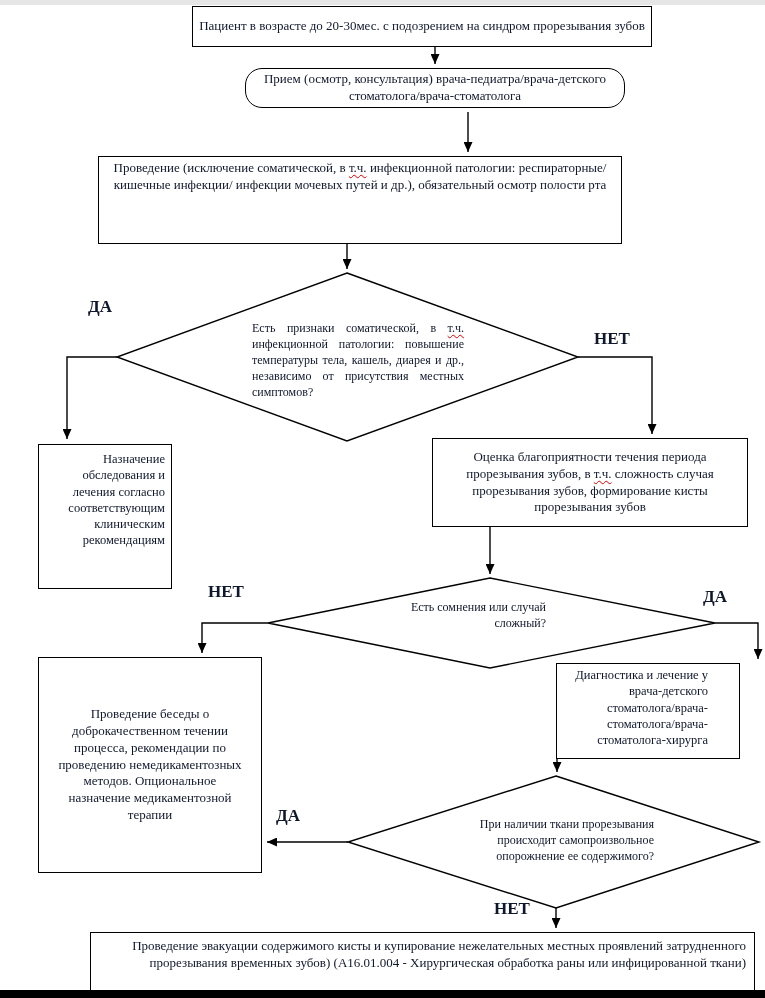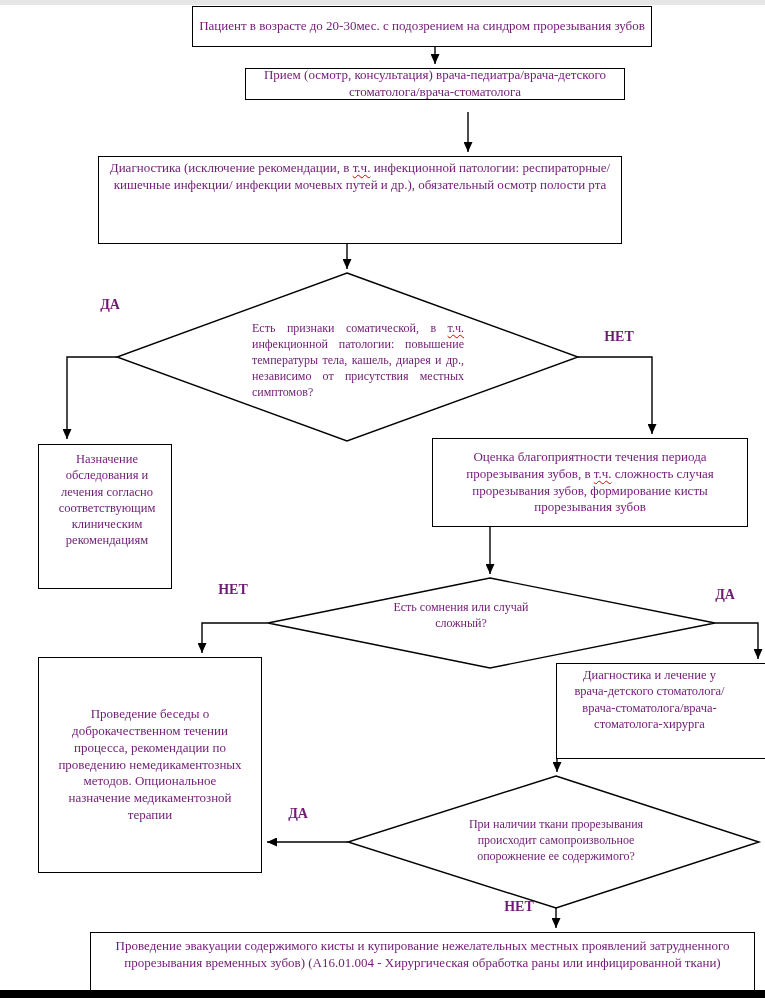--- a/index.html
+++ b/index.html
@@ -1,39 +1,39 @@
 <!DOCTYPE html>
 <html><head>
 <meta charset="utf-8">
 <style>
   html,body{margin:0;padding:0;background:#ffffff;}
   #stage{
     position:relative;width:765px;height:998px;background:#ffffff;
     overflow:hidden;
     font-family:"Liberation Serif","DejaVu Serif",serif;
-    color:#701a75;
+    color:#0f172a;
   }
   .strip-top{position:absolute;left:0;top:0;width:765px;height:5px;background:#e6e6e6;}
   .bar-bottom{position:absolute;left:0;top:990px;width:765px;height:8px;background:#000;z-index:30;}
   svg.wires{position:absolute;left:0;top:0;z-index:1;}
   .bx{
     position:absolute;background:#fff;border:1.5px solid #000;box-sizing:border-box;
     display:flex;justify-content:center;align-items:center;
     font-size:13px;line-height:1.3;text-align:center;z-index:10;
   }
   .bx.topalign{align-items:flex-start;}
   .bx .txt{width:100%;}
   .dtx{position:absolute;font-size:12px;line-height:16px;z-index:12;}
   .just{text-align:justify;text-align-last:left;}
-  .lbl{position:absolute;font-weight:bold;font-size:14px;z-index:12;text-align:center;}
+  .lbl{position:absolute;font-weight:bold;font-size:17px;z-index:12;text-align:left;}
   .sp{
     text-decoration-line:underline;text-decoration-style:wavy;
     text-decoration-color:#dd0000;text-decoration-thickness:1px;text-underline-offset:2px;margin-top:16px;
   }
-  .left{text-align:center;}
+  .left{text-align:right;}
 </style>
 </head>
 <body>
 
 <div id="stage">
 
   <div class="strip-top"></div>
 
   <svg class="wires" width="765" height="998" viewBox="0 0 765 998">
     <defs>
@@ -56,26 +56,26 @@
     <path d="M715,623 L758,623 L758,659" stroke="#000" stroke-width="1.4" fill="none" marker-end="url(#ah)"></path>
     <path d="M557,759 L557,772" stroke="#000" stroke-width="1.4" fill="none" marker-end="url(#ah)"></path>
     <path d="M348,842 L267,842" stroke="#000" stroke-width="1.4" fill="none" marker-end="url(#ah)"></path>
     <path d="M556,908 L556,928" stroke="#000" stroke-width="1.4" fill="none" marker-end="url(#ah)"></path>
   </svg>
 
   <div class="bx" style="left:192px;top:6px;width:460px;height:41px;">
     <div class="txt">Пациент в возрасте до 20-30мес. с подозрением на синдром прорезывания зубов</div>
   </div>
 
-  <div class="bx" style="left:245px;top:68px;width:380px;height:32px;">
+  <div class="bx" style="left:245px;top:68px;width:380px;height:40px;border-radius:17px;">
     <div class="txt">Прием (осмотр, консультация) врача-педиатра/врача-детского стоматолога/врача-стоматолога</div>
   </div>
 
   <div class="bx topalign" style="left:98px;top:156px;width:524px;height:88px;padding-top:3px;">
-    <div class="txt"><span>Диагностика (исключение рекомендации, в </span><span class="sp">т.ч.</span><span> инфекционной патологии: респираторные/кишечные инфекции/ инфекции мочевых путей и др.), обязательный осмотр полости рта</span></div>
+    <div class="txt"><span>Проведение (исключение соматической, в </span><span class="sp">т.ч.</span><span> инфекционной патологии: респираторные/кишечные инфекции/ инфекции мочевых путей и др.), обязательный осмотр полости рта</span></div>
   </div>
 
   <div class="dtx just" style="left:252px;top:320px;width:212px;"><span>Есть признаки соматической, в </span><span class="sp">т.ч.</span><span> инфекционной патологии: повышение температуры тела, кашель, диарея и др., независимо от присутствия местных симптомов?</span></div>
 
   <div class="lbl" style="left:88px;top:297px;width:44px;">ДА</div>
   <div class="lbl" style="left:594px;top:329px;width:50px;">НЕТ</div>
 
   <div class="bx topalign left" style="left:38px;top:444px;width:134px;height:145px;padding:6px 6px 0 10px;font-size:12.5px;justify-content:flex-start;">
     <div class="txt left">Назначение обследования и лечения согласно соответствующим клиническим рекомендациям</div>
   </div>
@@ -85,21 +85,21 @@
   </div>
 
   <div class="dtx left" style="left:376px;top:599px;width:170px;">Есть сомнения или случай сложный?</div>
   <div class="lbl" style="left:208px;top:582px;width:50px;">НЕТ</div>
   <div class="lbl" style="left:703px;top:587px;width:44px;">ДА</div>
 
   <div class="bx" style="left:38px;top:657px;width:224px;height:216px;padding:11px 16px;">
     <div class="txt">Проведение беседы о доброкачественном течении процесса, рекомендации по проведению немедикаментозных методов. Опциональное назначение медикаментозной терапии</div>
   </div>
 
-  <div class="bx topalign left" style="left:556px;top:663px;width:210px;height:96px;padding:3px 31px 0 8px;font-size:12.5px;justify-content:flex-start;">
+  <div class="bx topalign left" style="left:556px;top:663px;width:184px;height:96px;padding:3px 31px 0 8px;font-size:12.5px;justify-content:flex-start;">
     <div class="txt left">Диагностика и лечение у врача-детского стоматолога/врача-стоматолога/врача-стоматолога-хирурга</div>
   </div>
 
   <div class="dtx left" style="left:458px;top:816px;width:196px;">При наличии ткани прорезывания происходит самопроизвольное опорожнение ее содержимого?</div>
   <div class="lbl" style="left:276px;top:806px;width:44px;">ДА</div>
   <div class="lbl" style="left:494px;top:899px;width:50px;">НЕТ</div>
 
   <div class="bx topalign left" style="left:90px;top:932px;width:665px;height:68px;padding:5px 8px 0 8px;justify-content:flex-start;">
     <div class="txt left">Проведение эвакуации содержимого кисты и купирование нежелательных местных проявлений затрудненного прорезывания временных зубов) (А16.01.004 - Хирургическая обработка раны или инфицированной ткани)</div>
   </div>

